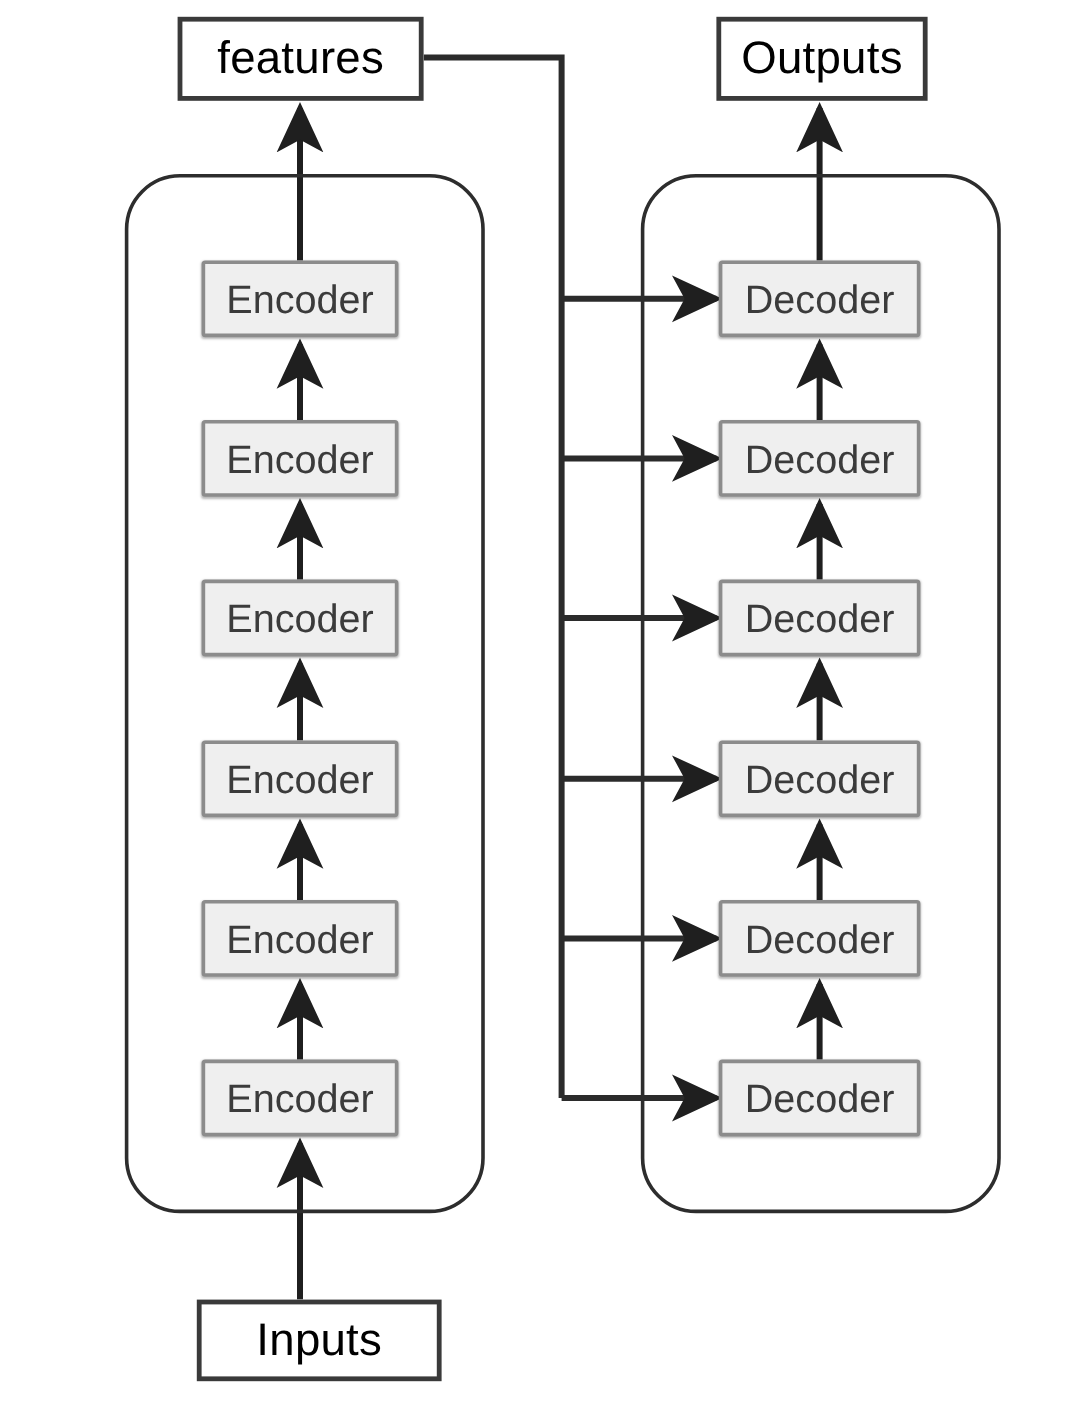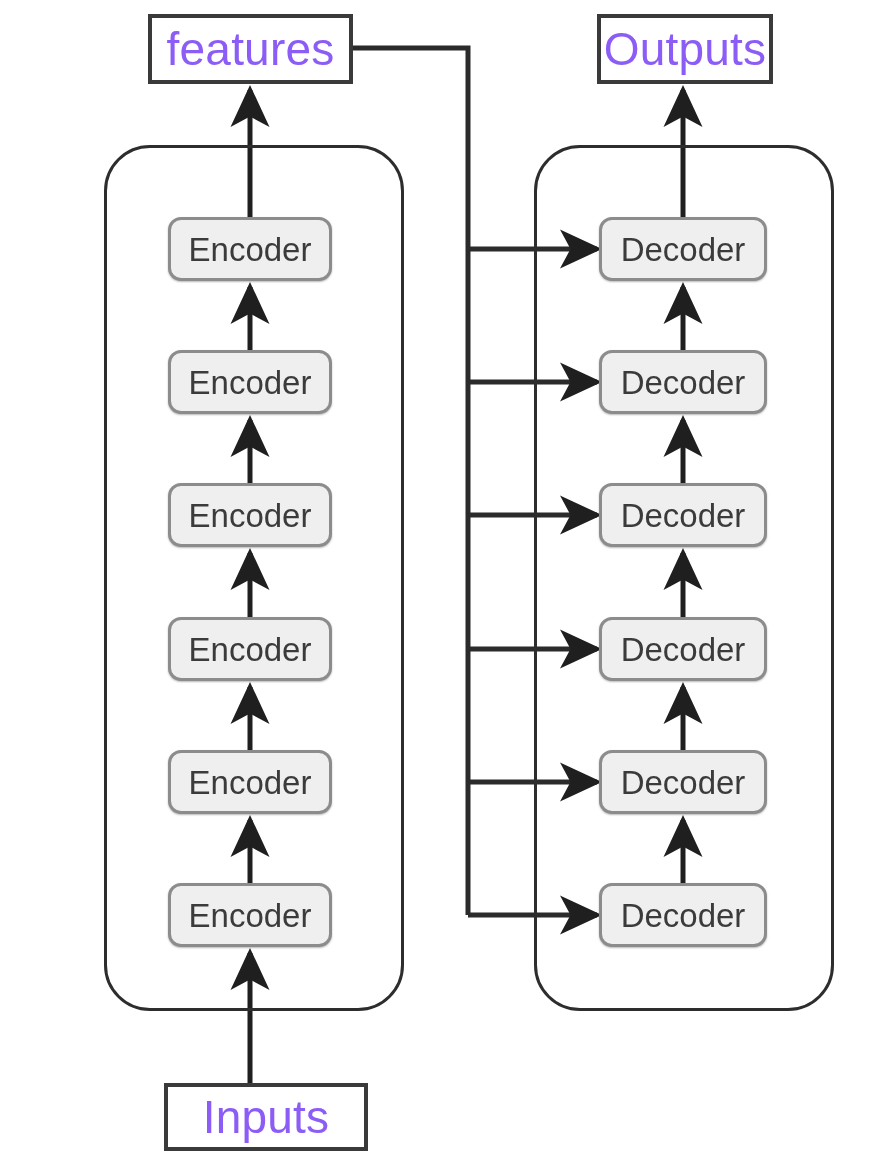--- a/index.html
+++ b/index.html
@@ -26,40 +26,40 @@
     pointer-events: none;
   }
   .io-box {
     position: absolute;
     box-sizing: border-box;
     background: #ffffff;
     border: 4px solid #3a3a3a;
     display: flex;
     align-items: center;
     justify-content: center;
-    color: #8b5cf6;
-    font-size: 46px;
+    color: #000000;
+    font-size: 38px;
     line-height: 1;
     letter-spacing: 0.2px;
     z-index: 3;
   }
   .group-box {
     position: absolute;
     box-sizing: border-box;
     background: transparent;
     border: 3px solid #2d2d2d;
     border-radius: 46px;
     z-index: 1;
   }
   .stage-box {
     position: absolute;
     box-sizing: border-box;
     background: #efefef;
     border: 3px solid #8c8c8c;
-    border-radius: 13px;
+    border-radius: 3px;
     display: flex;
     align-items: center;
     justify-content: center;
     color: #3b3b3b;
     font-size: 33px;
     line-height: 1;
     z-index: 3;
     box-shadow: 0 1px 2px rgba(0,0,0,0.28);
   }
 </style>

